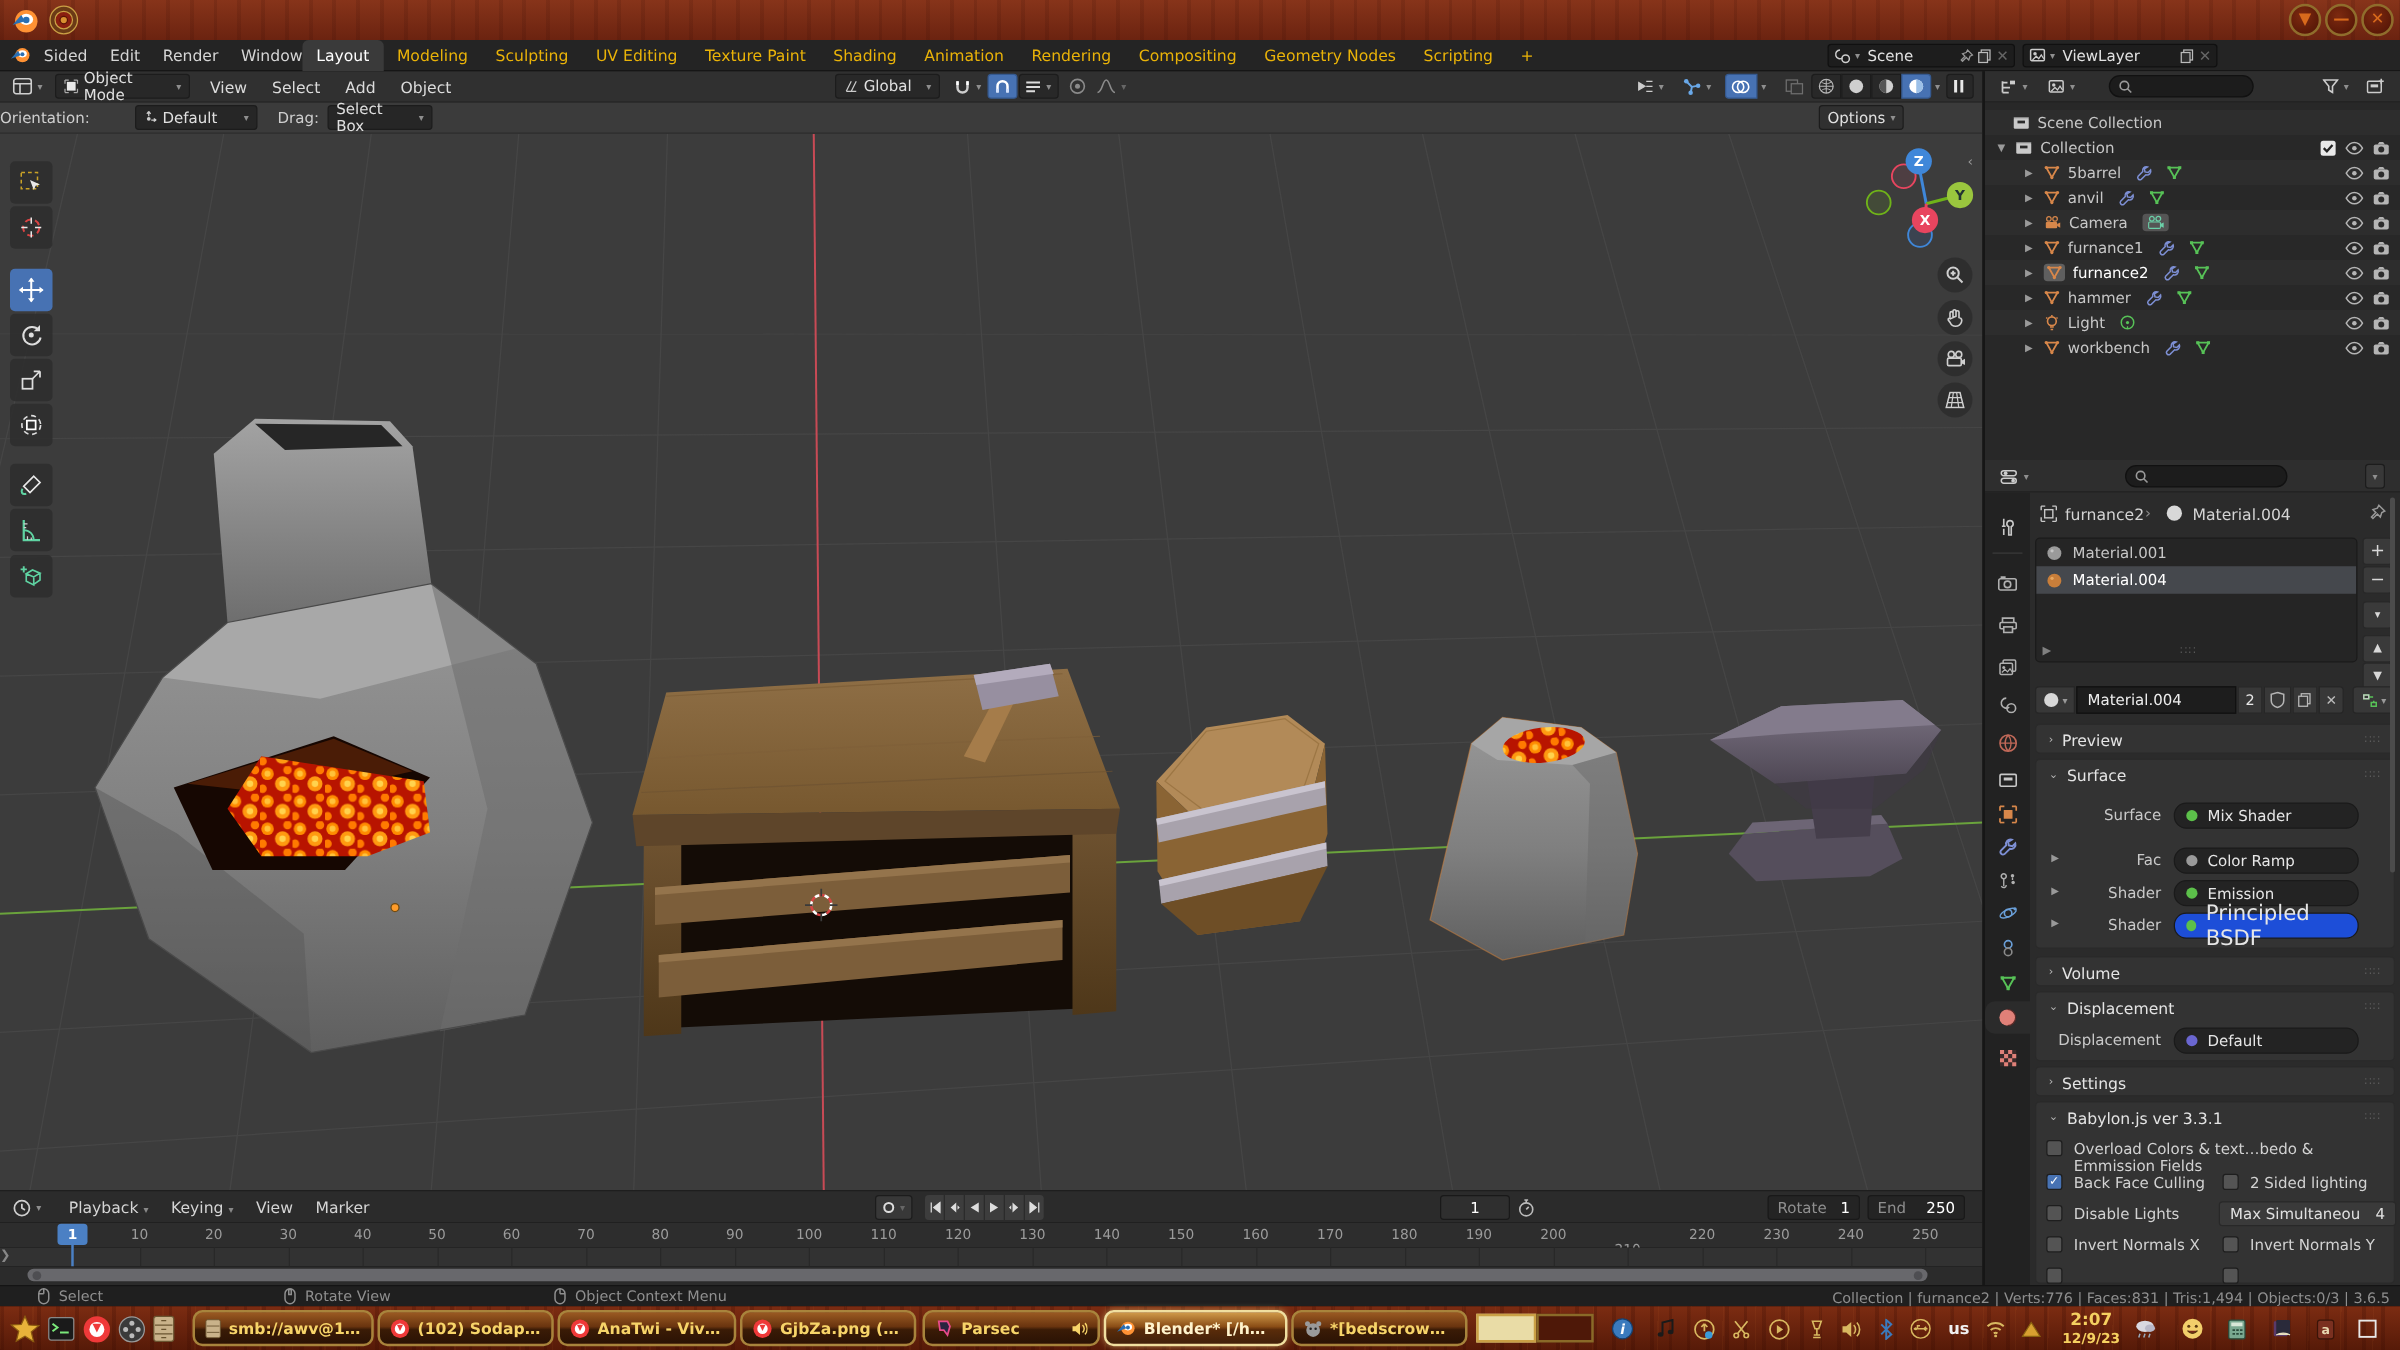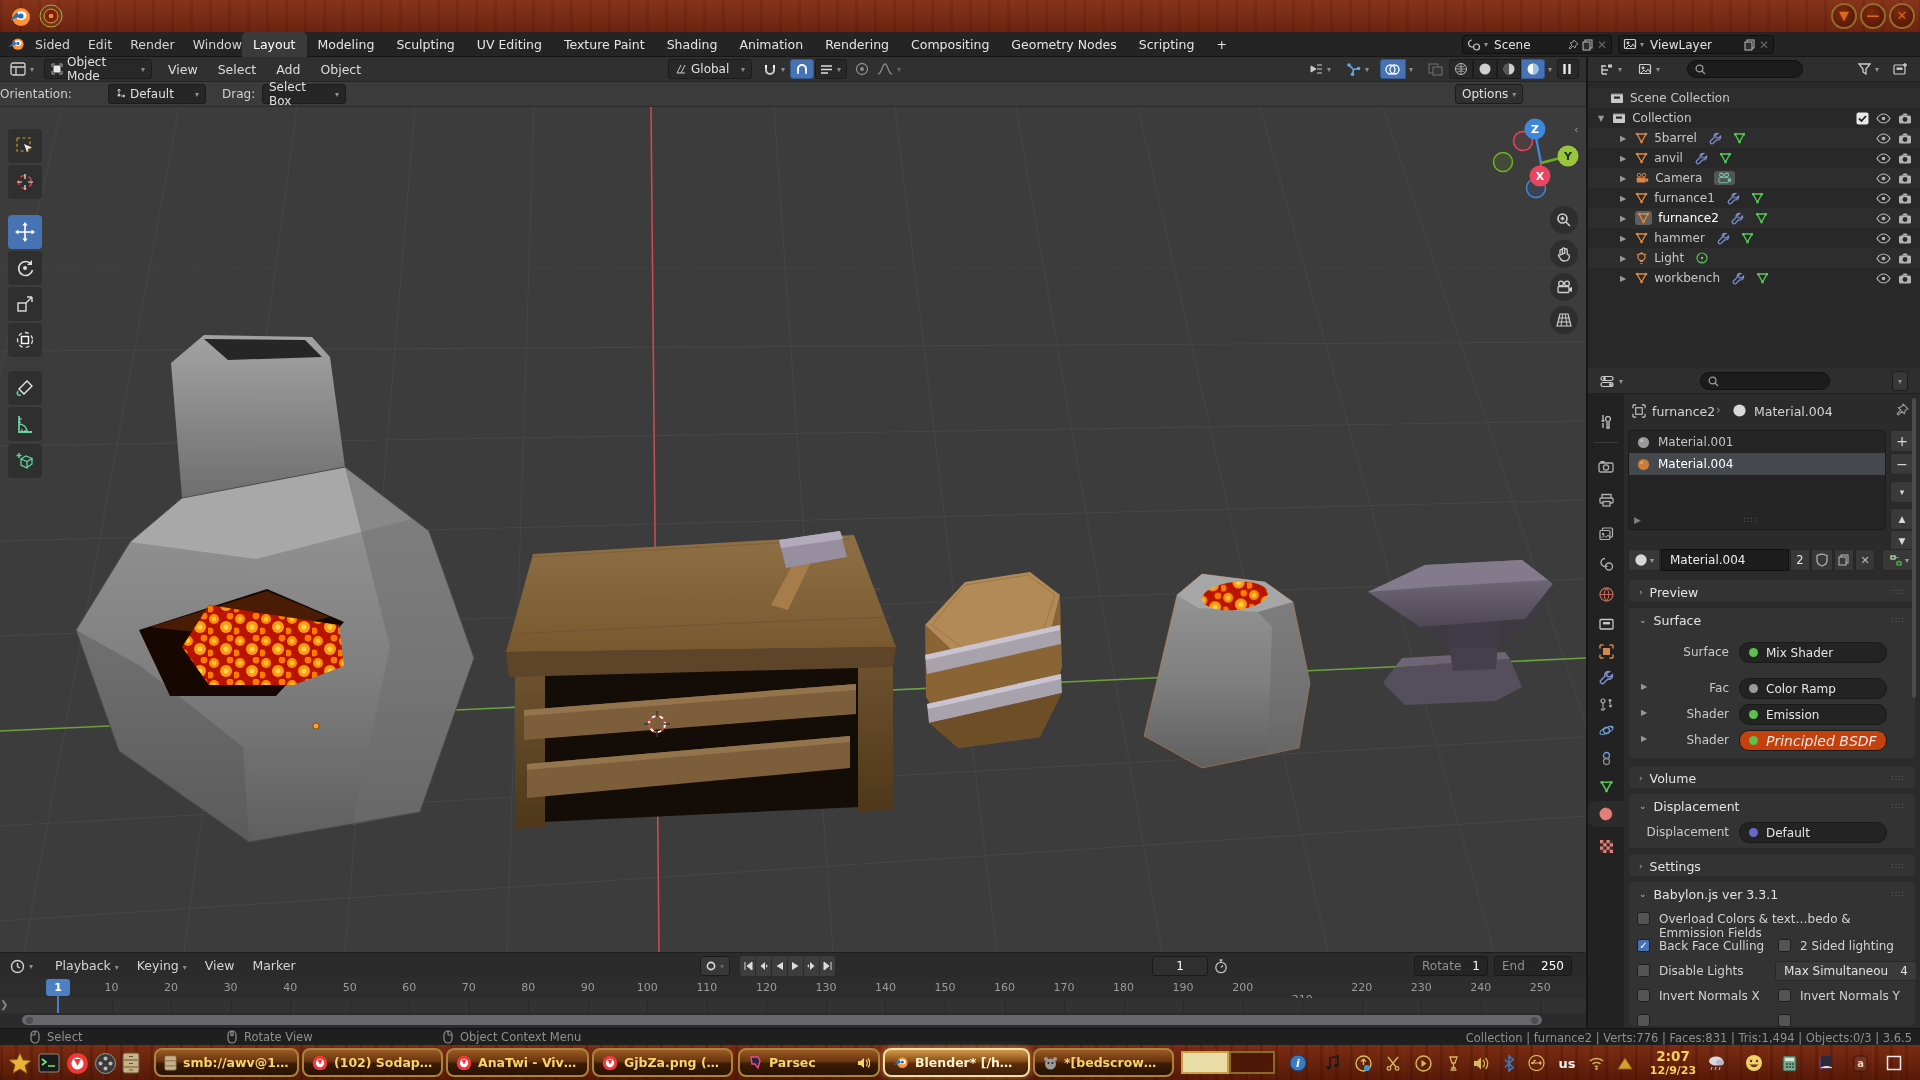--- a/index.html
+++ b/index.html
@@ -8,21 +8,21 @@
 .abs{position:absolute}
 
 #titlebar{left:0;top:0;width:1920px;height:32px;background:repeating-linear-gradient(90deg,rgba(40,5,0,.12) 0 3px,rgba(0,0,0,0) 3px 19px),linear-gradient(#87341a,#6b2310);}
 #win-title{left:0;top:7px;width:1920px;text-align:center;color:#ddb366;font-size:14.5px}
 .winbtn{top:3px;width:26px;height:26px;border-radius:50%;background:radial-gradient(circle at 40% 35%,#7d2a10,#4e1204);border:2px solid #8f6d2c;color:#d86a1c;text-align:center;line-height:22px;font-size:13px;font-weight:bold}
 
 #topbar{left:0;top:32px;width:1920px;height:25px;background:#242424;border-bottom:1px solid #161616}
 .menu-item{display:inline-block;padding:0 9px;line-height:25px;color:#d5d5d5;font-size:12.5px}
 #menus{left:26px;top:0}
 #tabs{left:242px;top:0}
-.ws-tab{display:inline-block;padding:0 11px;line-height:25px;color:#e5e5e5;font-size:12.5px}
+.ws-tab{display:inline-block;padding:0 11px;line-height:25px;color:#eab308;font-size:12.5px}
 .ws-tab.active{background:#3a3a3a;color:#fff;border-radius:5px 5px 0 0}
 .idblock{top:3px;height:19px;background:#1d1d1d;border:1px solid #101010;border-radius:3px;display:flex;align-items:center;padding:0 4px;gap:3px}
 .idblock .lbl{color:#e2e2e2;font-size:12px;flex:1 1 auto;padding-left:3px}
 .dim{color:#8f8f8f}.dimmer{color:#666}
 
 #vph{left:0;top:57px;width:1586px;height:25px;background:#303030;border-bottom:1px solid #262626}
 #vpt{left:0;top:82px;width:1586px;height:25px;background:#3b3b3b;border-bottom:1px solid #2c2c2c}
 .hbtn{display:flex;align-items:center;gap:4px;background:#282828;border:1px solid #1c1c1c;border-radius:3px;height:20px;padding:0 6px;color:#e0e0e0}
 .flat{background:none;border:none}
 .blue{background:#4772b3!important;border-color:#35598f!important;color:#fff}
@@ -1473,21 +1473,21 @@
               <span>Color Ramp</span>
             </div>
             <div class="abs" style="left: 12px; top: 100px; color: rgb(153, 153, 153); font-size: 8px;">▶</div>
             <div class="abs" style="left: 0px; top: 99px; width: 100px; text-align: right; color: rgb(201, 201, 201); font-size: 12px;">Shader</div>
             <div class="abs" style="left: 110px; top: 96px; width: 148px; height: 21px; background: rgb(35, 35, 35); border: 1px solid rgb(26, 26, 26); border-radius: 10px; display: flex; align-items: center; gap: 8px; padding: 0px 9px; color: rgb(230, 230, 230); font-size: 12px;">
               <span class="dot" style="background:#5cc04a"></span>
               <span>Emission</span>
             </div>
             <div class="abs" style="left: 12px; top: 126px; color: rgb(153, 153, 153); font-size: 8px;">▶</div>
             <div class="abs" style="left: 0px; top: 125px; width: 100px; text-align: right; color: rgb(201, 201, 201); font-size: 12px;">Shader</div>
-            <div class="abs" style="left: 110px; top: 122px; width: 148px; height: 21px; background: #c2410c; border: 1px solid rgb(26, 26, 26); border-radius: 10px; display: flex; align-items: center; gap: 8px; padding: 0px 9px; color: rgb(230, 230, 230); font-size: 14px; font-style: italic;">
+            <div class="abs" style="left: 110px; top: 122px; width: 148px; height: 21px; background: #1d4ed8; border: 1px solid rgb(26, 26, 26); border-radius: 10px; display: flex; align-items: center; gap: 8px; padding: 0px 9px; color: rgb(230, 230, 230); font-size: 17px;">
               <span class="dot" style="background:#5cc04a"></span>
               <span>Principled BSDF</span>
             </div>
           </div>
           <div style="position: absolute; left: 4px; top: 371px; width: 288px; height: 24px; background: rgb(51, 51, 51); border: 1px solid rgb(42, 42, 42); border-radius: 4px;">
             <div class="phead">
               <span style="color:#b9b9b9;font-size:9px">›</span>
               <span>Volume</span>
               <span class="grip">∷∷</span>
             </div>

